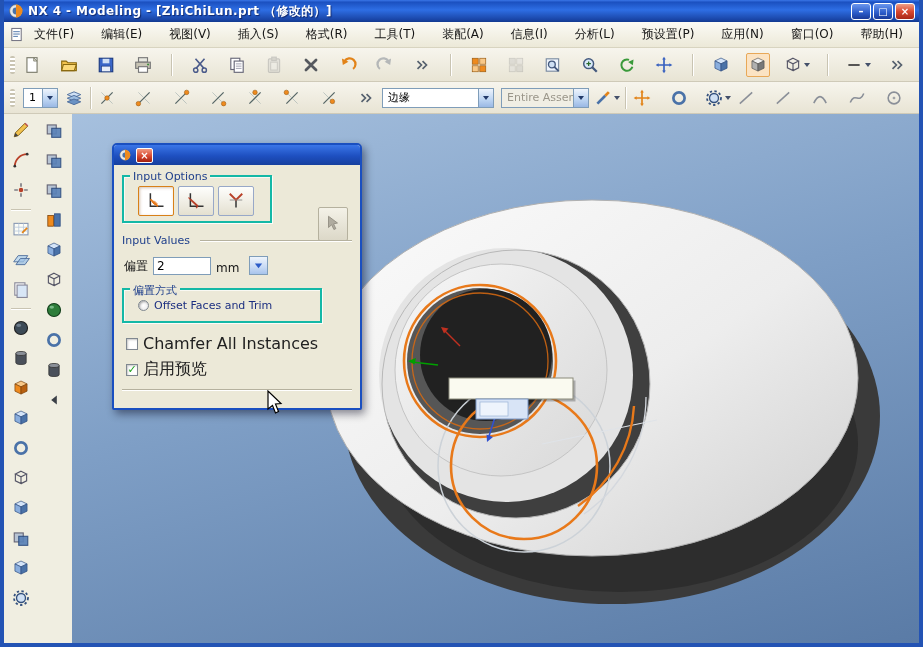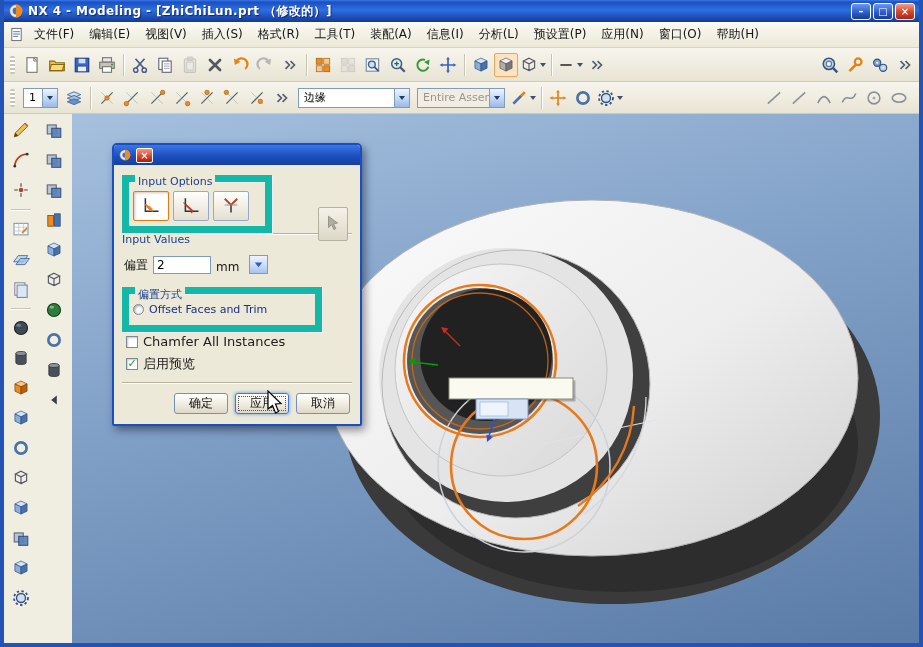--- a/index.html
+++ b/index.html
@@ -12,21 +12,21 @@
 .win-btns{display:flex;gap:2px}
 .wbtn{width:20px;height:17px;border:1px solid #fff;border-radius:3px;background:linear-gradient(#6a96ee,#2a5ac8 60%,#1a3a98);color:#fff;font-size:10px;line-height:15px;text-align:center;font-weight:bold}
 .wbtn.close{background:linear-gradient(#f0a088,#d84830 50%,#a82818)}
 
 .menubar{height:26px;background:linear-gradient(#fbfaf5,#ece9d8);border-bottom:1px solid #d8d4c0;display:flex;align-items:center;padding:0 2px}
 .menu-item{padding:4px 7px;color:#151515;white-space:nowrap}
 .grip{width:5px;height:18px;margin:0 4px;background:repeating-linear-gradient(180deg,#c9c4b2 0 2px,#ffffff 2px 4px);border-radius:2px;flex:none}
 
 .toolbar{display:flex;align-items:center;background:linear-gradient(#f7f5ed,#e8e4d4);border-bottom:1px solid #cfcab8;padding:0 2px;gap:1px}
 .tb1{height:34px}.tb2{height:32px}
-.iconset{display:flex;align-items:center;gap:1px}
+.iconset{display:flex;align-items:center;gap:13px}
 .tbtn{display:inline-flex;align-items:center;justify-content:center;min-width:24px;height:24px;border:1px solid transparent;border-radius:2px;flex:none}
 .tbtn .ic{display:flex}
 .tbtn svg{display:block}
 .tbtn.active{border-color:#e8a858;background:#fbe3c3}
 .tbtn.disabled{opacity:.45;filter:grayscale(80%)}
 .sep{width:1px;height:22px;background:#c9c4b2;box-shadow:1px 0 0 #fff;margin:0 3px;flex:none}
 .dd{width:0;height:0;border-left:3px solid transparent;border-right:3px solid transparent;border-top:4px solid #44506a;margin-left:2px}
 .flexspace{flex:1}
 .combo{display:flex;align-items:center;height:20px;background:#fff;border:1px solid #7f9db9;margin:0 3px;flex:none}
 .combo .cval{padding:0 5px;font-size:11px;white-space:nowrap;min-width:18px}
@@ -41,40 +41,40 @@
 .tcol .tbtn{width:26px;height:26px}
 .tcol .sep{width:20px;height:1px;margin:2px 0;box-shadow:0 1px 0 #fff}
 .viewport{flex:1;position:relative;background:linear-gradient(165deg,#a6c0de 0%,#7f9fc6 45%,#5a7ba6 100%);overflow:hidden}
 .viewport svg.model{position:absolute;left:0;top:0;width:100%;height:100%}
 
 .dialog{position:absolute;left:108px;top:143px;width:250px;background:#ece9d8;border:2px solid #1a4fc0;border-radius:5px 5px 2px 2px;box-shadow:3px 4px 9px rgba(0,0,25,.45);z-index:20}
 .dlg-title{height:20px;background:linear-gradient(180deg,#3a76e8,#1e4fc0 55%,#16409e);display:flex;align-items:center;gap:4px;padding:0 4px;border-radius:3px 3px 0 0}
 .dlg-title .t{color:#fff;font-weight:bold;flex:1;font-size:12px;text-shadow:1px 1px 1px rgba(0,0,40,.5)}
 .dlg-close{width:17px;height:15px;background:linear-gradient(#f09a80,#d84830 55%,#a02010);border:1px solid #fff;border-radius:2px;color:#fff;font-size:10px;line-height:13px;text-align:center;font-weight:bold}
 .dlg-body{padding:10px 8px 8px;position:relative}
-.grp{position:relative;border:7px solid #14b8a6;box-shadow:1px 1px 0 rgba(255,255,255,.85),inset 1px 1px 0 rgba(255,255,255,.7);padding:9px 4px 5px;}
+.grp{position:relative;border:2px solid #14b8a6;box-shadow:1px 1px 0 rgba(255,255,255,.85),inset 1px 1px 0 rgba(255,255,255,.7);padding:9px 14px 5px;margin-bottom:11px}
 .grp-cap{position:absolute;top:-7px;left:6px;background:#ece9d8;padding:0 3px;color:#20408c;font-size:11px;white-space:nowrap}
 .grp1{width:150px;display:flex;gap:4px}
 .optbtn{width:36px;height:30px;border:1px solid #98a8c8;background:linear-gradient(#fefefc,#e4e0d0);display:flex;align-items:center;justify-content:center;border-radius:2px;padding:0}
 .optbtn.active{background:#fff;border-color:#d88018;box-shadow:inset 1px 1px 3px rgba(120,60,0,.3)}
 .filter-btn{position:absolute;top:42px;right:12px;width:30px;height:34px;border:1px solid #b5b19e;background:linear-gradient(#f4f2e8,#dcd8c8);border-radius:2px;display:flex;align-items:center;justify-content:center}
-.cap-row{display:flex;align-items:flex-start;gap:10px;margin:0 0 9px;color:#20408c;font-size:11px}
+.cap-row{display:flex;align-items:center;gap:10px;margin:0 0 9px;color:#20408c;font-size:11px}
 .cap-row .line{flex:1;height:2px;border-top:1px solid #b5b19e;border-bottom:1px solid #fff}
 .val-row{display:flex;align-items:flex-end;gap:5px;margin:8px 0 13px 2px;color:#151515}
 .val-row input{width:58px;height:18px;border:1px solid #7f9db9;padding:0 3px;font-size:12px;font-family:inherit}
 .spin{width:19px;height:19px;border:1px solid #7f9db9;background:linear-gradient(#eef4fc,#c8daf4 60%,#a8c4ec);display:flex;align-items:center;justify-content:center;margin-left:5px;padding:0}
 .grp3{width:200px;padding-bottom:4px}
 .radio-row{display:flex;align-items:center;gap:5px;margin-bottom:5px}
 .radio{width:11px;height:11px;border-radius:50%;border:1px solid #808890;background:radial-gradient(#fff,#e6e6e6);box-shadow:inset 1px 1px 2px rgba(0,0,0,.28);position:relative;flex:none}
 .radio.checked::after{content:"";position:absolute;left:2.5px;top:2.5px;right:2.5px;bottom:2.5px;border-radius:50%;background:#1ba11b}
 .rlab{color:#1c2f80;font-size:11px;white-space:nowrap}
 .chk-row{display:flex;align-items:center;gap:5px;margin:2px 0 6px 4px}
 .chkbox{width:12px;height:12px;border:1px solid #808890;background:#fff;box-shadow:inset 1px 1px 2px rgba(0,0,0,.22);color:#1ba11b;font-size:11px;font-weight:bold;line-height:10px;text-align:center;flex:none}
 .chkbox.checked::after{content:"✓"}
-.clab{color:#202020;font-size:13px;white-space:nowrap}
+.clab{color:#202020;font-size:16px;white-space:nowrap}
 .dlg-sep{height:2px;border-top:1px solid #b5b19e;border-bottom:1px solid #fff;margin:9px 0 9px}
 .btn-row{display:flex;justify-content:flex-end;gap:7px;padding:0 2px 2px}
 .btn{width:54px;height:21px;border:1px solid #7a8eb8;border-radius:3px;background:linear-gradient(#ffffff,#f2efe4 45%,#ddd8c8);font-size:12px;font-family:inherit;color:#111}
 .btn.focused{border-color:#3c78d8;box-shadow:0 0 3px 1px rgba(80,140,230,.55);outline:1px dotted #555;outline-offset:-4px}
 .cursor{position:absolute;left:262px;top:390px;z-index:50;pointer-events:none}
 </style>
 </head>
 <body>
 
 <div class="window">
@@ -878,25 +878,20 @@
       <div class="chk-row">
         <span class="chkbox"></span>
         <span class="clab">Chamfer All Instances</span>
       </div>
       <div class="chk-row">
         <span class="chkbox checked"></span>
         <span class="clab">启用预览</span>
       </div>
 
       <div class="dlg-sep"></div>
-      <div class="btn-row">
-        <button class="btn">确定</button>
-        <button class="btn focused">应用</button>
-        <button class="btn">取消</button>
-      </div>
     </div>
   </div>
 
   <div class="cursor">
     <svg width="20" height="26" viewBox="0 0 20 26">
         <path d="M2 1 L2 19 6.5 15.5 9.5 23 12.5 21.5 9.5 14 15 13.5 Z" fill="#fff" stroke="#000" stroke-width="1.2"></path>
       </svg>
   </div>
 
 </div>

